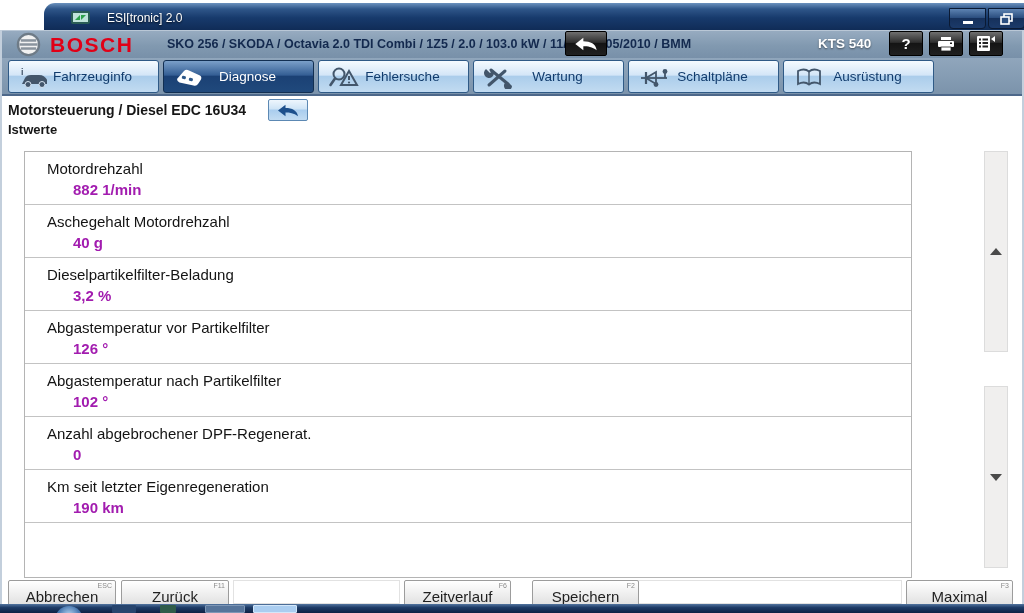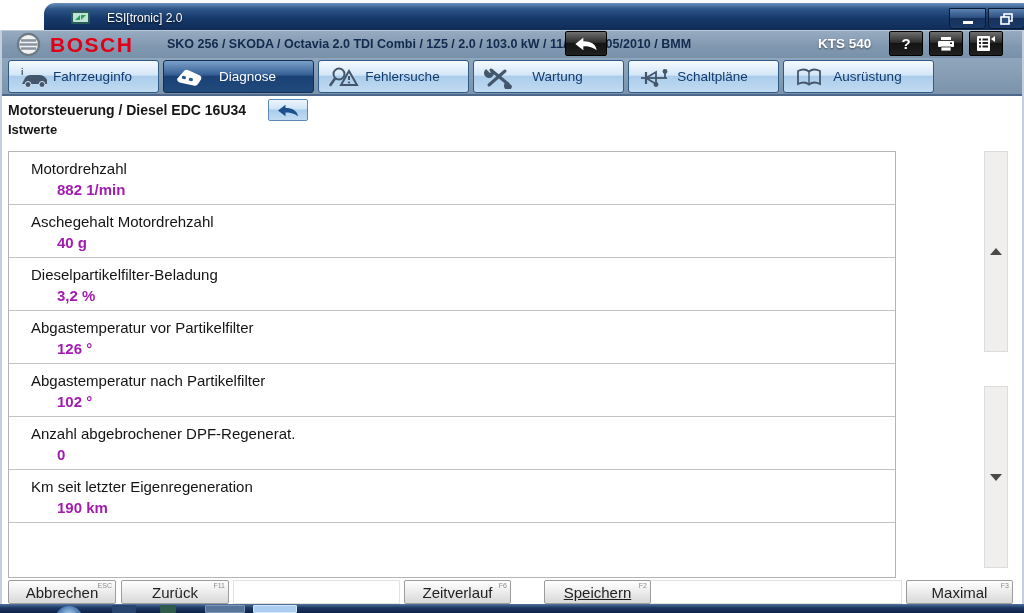--- a/index.html
+++ b/index.html
@@ -48,41 +48,41 @@
   .t0{left:8px;} .t1{left:163px;} .t2{left:318px;} .t3{left:473px;} .t4{left:628px;} .t5{left:783px;}
 
   
   .page-title{ position:absolute; left:8px; top:102px; font-size:14px; font-weight:bold; color:#161616; }
   .sub-back{ position:absolute; left:268px; top:99px; width:40px; height:22px; border:1px solid #5c88b3; border-radius:2px;
     background:linear-gradient(180deg,#eef6fd 0%,#cfe4f6 45%,#a9cdee 50%,#c2dcf2 100%);
     display:flex; align-items:center; justify-content:center; }
   .section-title{ position:absolute; left:8px; top:122px; font-size:13px; font-weight:bold; color:#161616; }
 
   
-  .list{ position:absolute; left:8px; top:151px; width:888px; height:427px; border:1px solid #b4b4b4; background:#fff;text-align:center; }
+  .list{ position:absolute; left:24px; top:151px; width:888px; height:427px; border:1px solid #b4b4b4; background:#fff;text-align:center; }
   .row{ position:relative; height:53px; border-bottom:1px solid #c3c3c3; }
   .row .rlabel{ position:absolute; left:22px; top:8px; font-size:15px; color:#141414; }
   .row .rvalue{ position:absolute; left:48px; top:29px; font-size:15px; font-weight:bold; color:#a21caf; }
 
   
   .scrollcol{ position:absolute; left:984px; top:151px; width:24px; height:417px; }
   .scr{ position:absolute; left:0; width:24px; background:#f0efee; border:1px solid #dcdcdc;
     display:flex; align-items:center; justify-content:center; }
   .scr.up{ top:0; height:201px; } .scr.down{ top:235px; height:182px; }
   .arr-up{ width:0; height:0; border-left:6px solid transparent; border-right:6px solid transparent; border-bottom:7px solid #4a4a4a; }
   .arr-down{ width:0; height:0; border-left:6px solid transparent; border-right:6px solid transparent; border-top:7px solid #4a4a4a; }
 
   
-  .fbtn{ position:absolute; top:580px; height:24px; border:1px solid #9c9c9c; border-radius:2px;
+  .fbtn{ position:absolute; top:580px; height:32px; border:1px solid #9c9c9c; border-radius:2px;
     background:linear-gradient(180deg,#ffffff 0%,#ececec 50%,#d8d8d8 100%);
     box-shadow:inset 0 1px 0 #fff; font-size:15px; color:#1f1f1f;
     display:flex; align-items:center; justify-content:center; }
   .fbtn .key{ position:absolute; top:1px; right:3px; font-size:7px; color:#8a8a8a; }
   .fb0{ left:8px; width:108px; } .fb1{ left:121px; width:108px; }
-  .fb2{ left:404px; width:107px; } .fb3{ left:544px; width:107px;text-decoration:underline; } .fb4{ left:906px; width:107px; }
+  .fb2{ left:404px; width:107px; } .fb3{ left:532px; width:107px; } .fb4{ left:906px; width:107px; }
   .fpanel{ position:absolute; top:580px; height:24px; background:#fff; border:1px solid #e2e2e2; }
   .fp0{ left:233px; width:167px; } .fp1{ left:627px; width:275px; }
 
   
   .taskbar{ position:absolute; left:0; top:604px; width:1024px; height:9px;
     background:linear-gradient(180deg,#52749f 0%,#1d3b66 40%,#0e2144 100%); }
   .orb{ position:absolute; left:55px; top:2px; width:28px; height:28px; border-radius:50%;
     background:radial-gradient(circle at 50% 35%, #bcd8f2 0%, #4a7ab2 45%, #173a68 100%); }
   .tsk{ position:absolute; top:1px; height:8px; border-radius:1px; }
   .tsk.a{ left:112px; width:24px; background:#27456e; }

